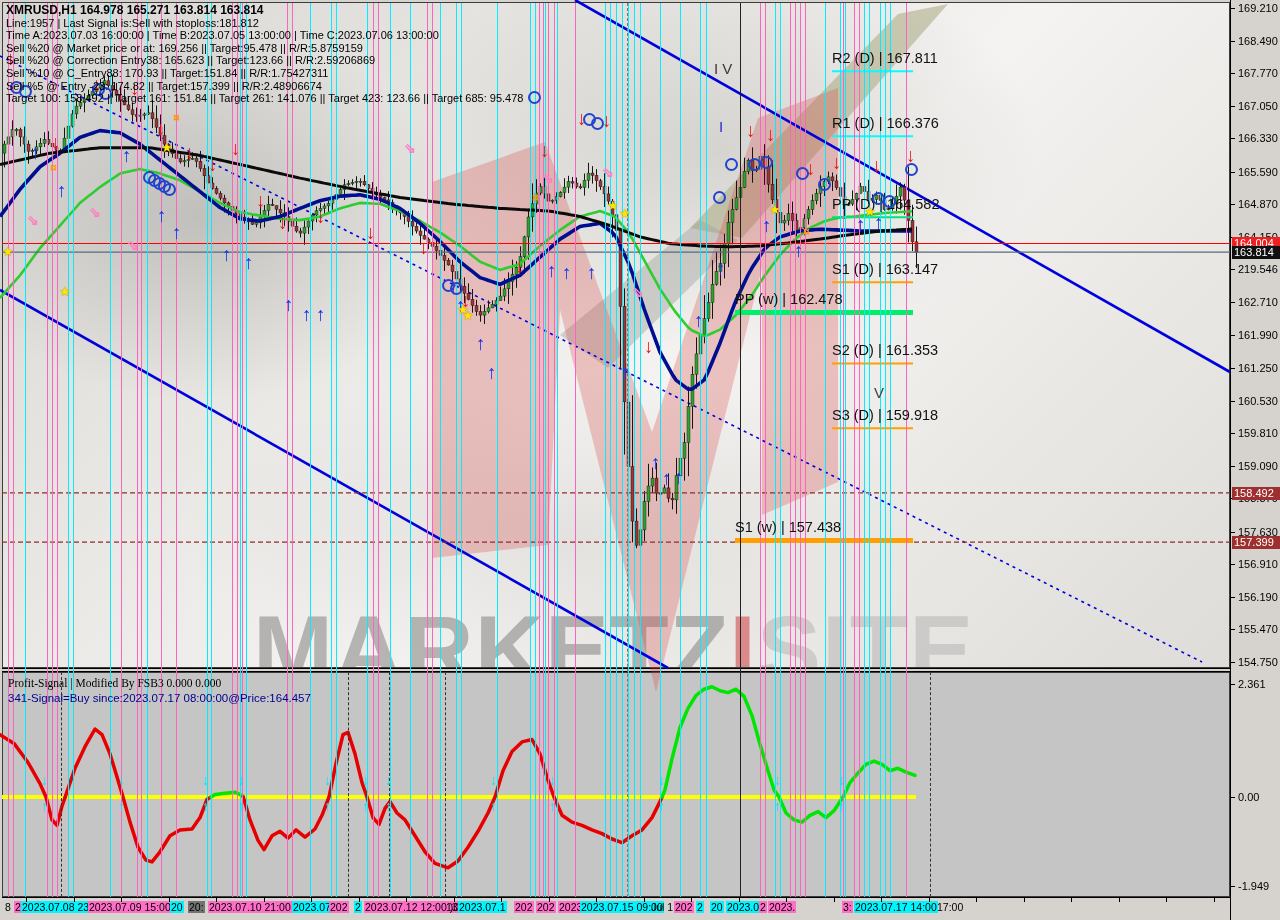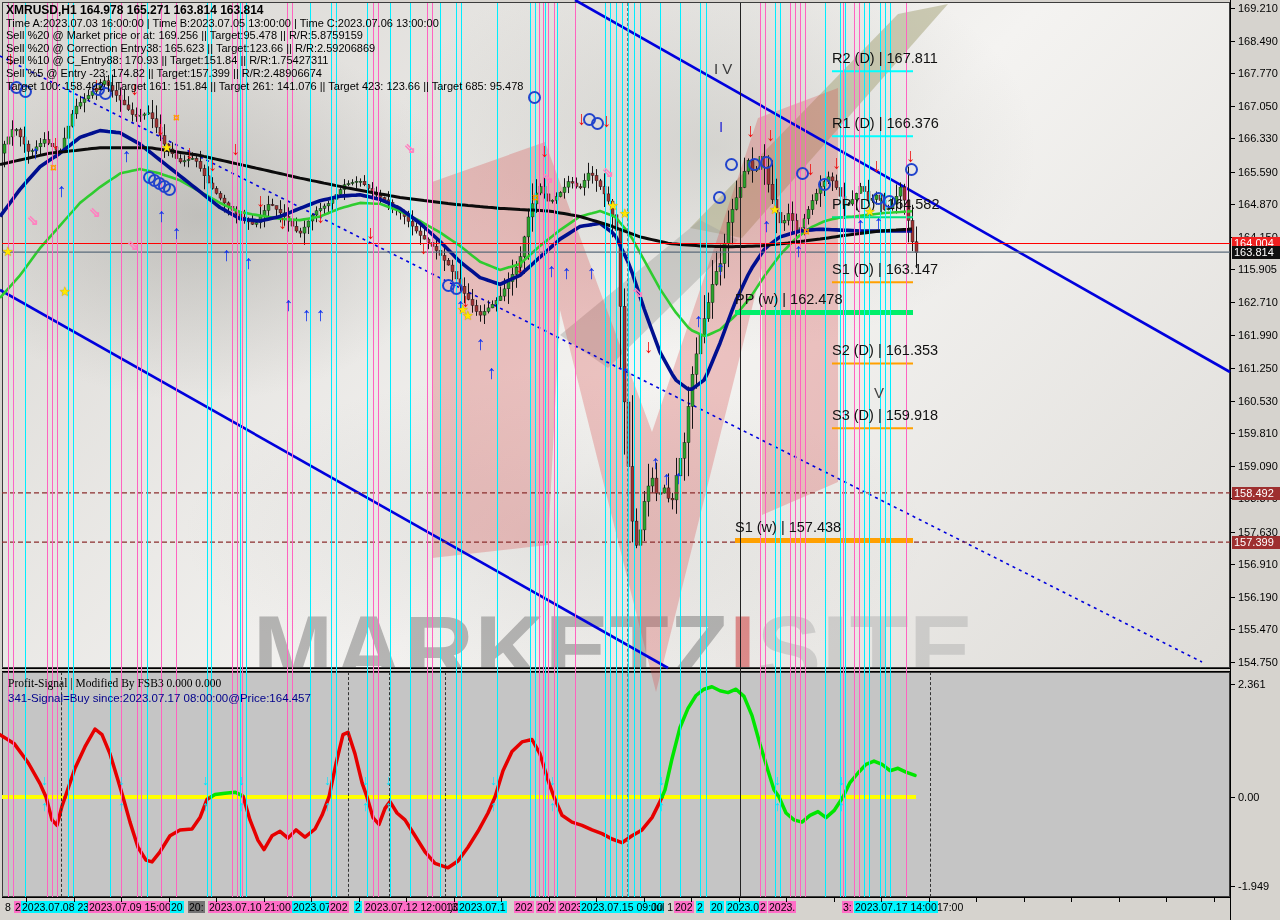--- a/index.html
+++ b/index.html
@@ -59,21 +59,21 @@
       <div class="ytick" style="top: 99.6968px;">167.050</div>
       <div class="tickmark" style="top: 105.697px;"></div>
       <div class="ytick" style="top: 132.262px;">166.330</div>
       <div class="tickmark" style="top: 138.262px;"></div>
       <div class="ytick" style="top: 165.733px; text-align: right;">165.590</div>
       <div class="tickmark" style="top: 171.733px;"></div>
       <div class="ytick" style="top: 198.298px;">164.870</div>
       <div class="tickmark" style="top: 204.298px;"></div>
       <div class="ytick" style="top: 230.864px;">164.150</div>
       <div class="tickmark" style="top: 236.864px;"></div>
-      <div class="ytick" style="top: 263.429px;">115.905</div>
+      <div class="ytick" style="top: 263.429px;">219.546</div>
       <div class="tickmark" style="top: 269.429px;"></div>
       <div class="ytick" style="top: 295.995px;">162.710</div>
       <div class="tickmark" style="top: 301.995px;"></div>
       <div class="ytick" style="top: 328.561px;">161.990</div>
       <div class="tickmark" style="top: 334.561px;"></div>
       <div class="ytick" style="top: 362.031px;">161.250</div>
       <div class="tickmark" style="top: 368.031px;"></div>
       <div class="ytick" style="top: 394.596px;">160.530</div>
       <div class="tickmark" style="top: 400.596px;"></div>
       <div class="ytick" style="top: 427.162px;">159.810</div>
@@ -500,20 +500,21 @@
       <div class="vl" style="left: 740px; background: rgb(34, 34, 34);"></div>
       <div class="vl" style="left: 61px; top: 672px; height: 225px; width: 0px; border-left: 1px dashed rgb(51, 51, 51);"></div>
       <div class="vl" style="left: 348px; top: 672px; height: 225px; width: 0px; border-left: 1px dashed rgb(51, 51, 51);"></div>
       <div class="vl" style="left: 389px; top: 672px; height: 225px; width: 0px; border-left: 1px dashed rgb(51, 51, 51);"></div>
       <div class="vl" style="left: 445px; top: 672px; height: 225px; width: 0px; border-left: 1px dashed rgb(51, 51, 51);"></div>
       <div class="vl" style="left: 930px; top: 672px; height: 225px; width: 0px; border-left: 1px dashed rgb(51, 51, 51);"></div>
     </div>
   <div id="overlay">
     <div class="info-lines">
       <div class="t0">XMRUSD,H1  164.978 165.271 163.814 163.814</div>
+      <div>Line:1957 | Last Signal is:Sell with stoploss:181.812</div>
       <div>Time A:2023.07.03 16:00:00 | Time B:2023.07.05 13:00:00 | Time C:2023.07.06 13:00:00</div>
       <div>Sell %20 @ Market price or at: 169.256 || Target:95.478 || R/R:5.8759159</div>
       <div>Sell %20 @ Correction Entry38: 165.623 || Target:123.66 || R/R:2.59206869</div>
       <div>Sell %10 @ C_Entry88: 170.93 || Target:151.84 || R/R:1.75427311</div>
       <div>Sell %5 @ Entry -23: 174.82 || Target:157.399 || R/R:2.48906674</div>
       <div>Target 100: 158.492 || Target 161: 151.84 || Target 261: 141.076 || Target 423: 123.66 || Target 685: 95.478</div>
     </div>
     <div class="ind-lines">
       <div class="l1">Profit-Signal | Modified By FSB3 0.000 0.000</div>
       <div class="l2">341-Signal=Buy since:2023.07.17 08:00:00@Price:164.457</div>

